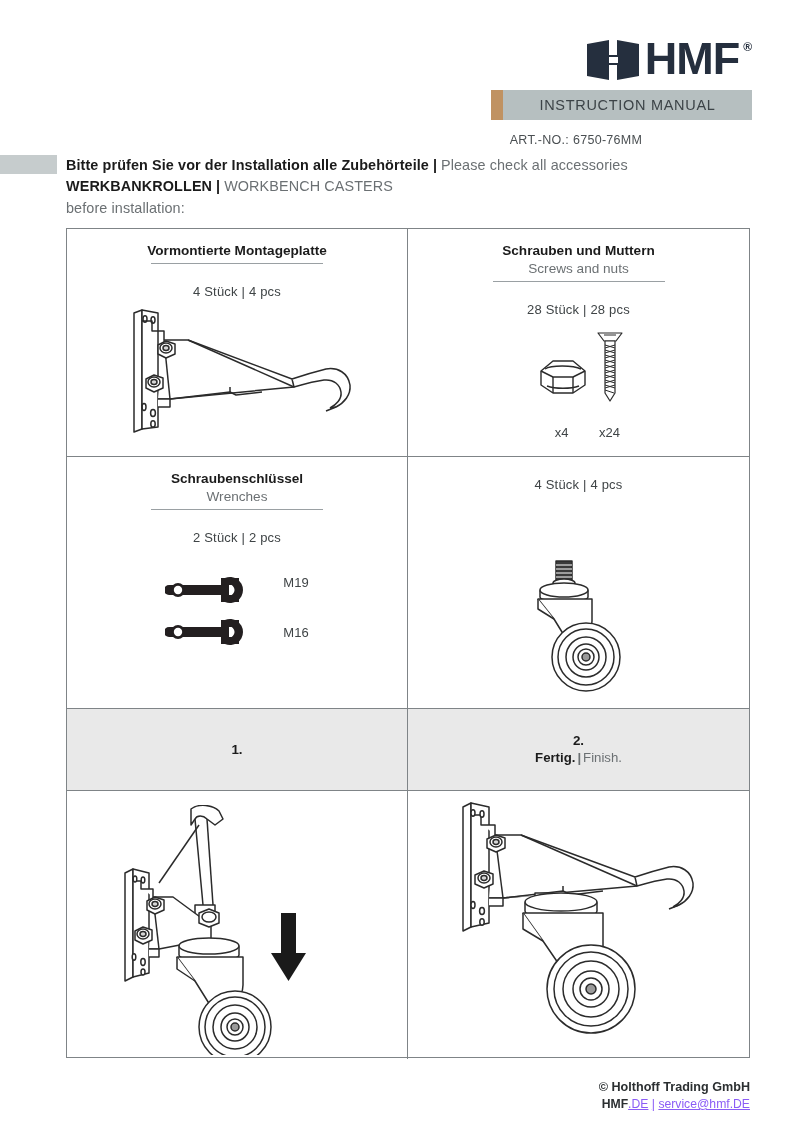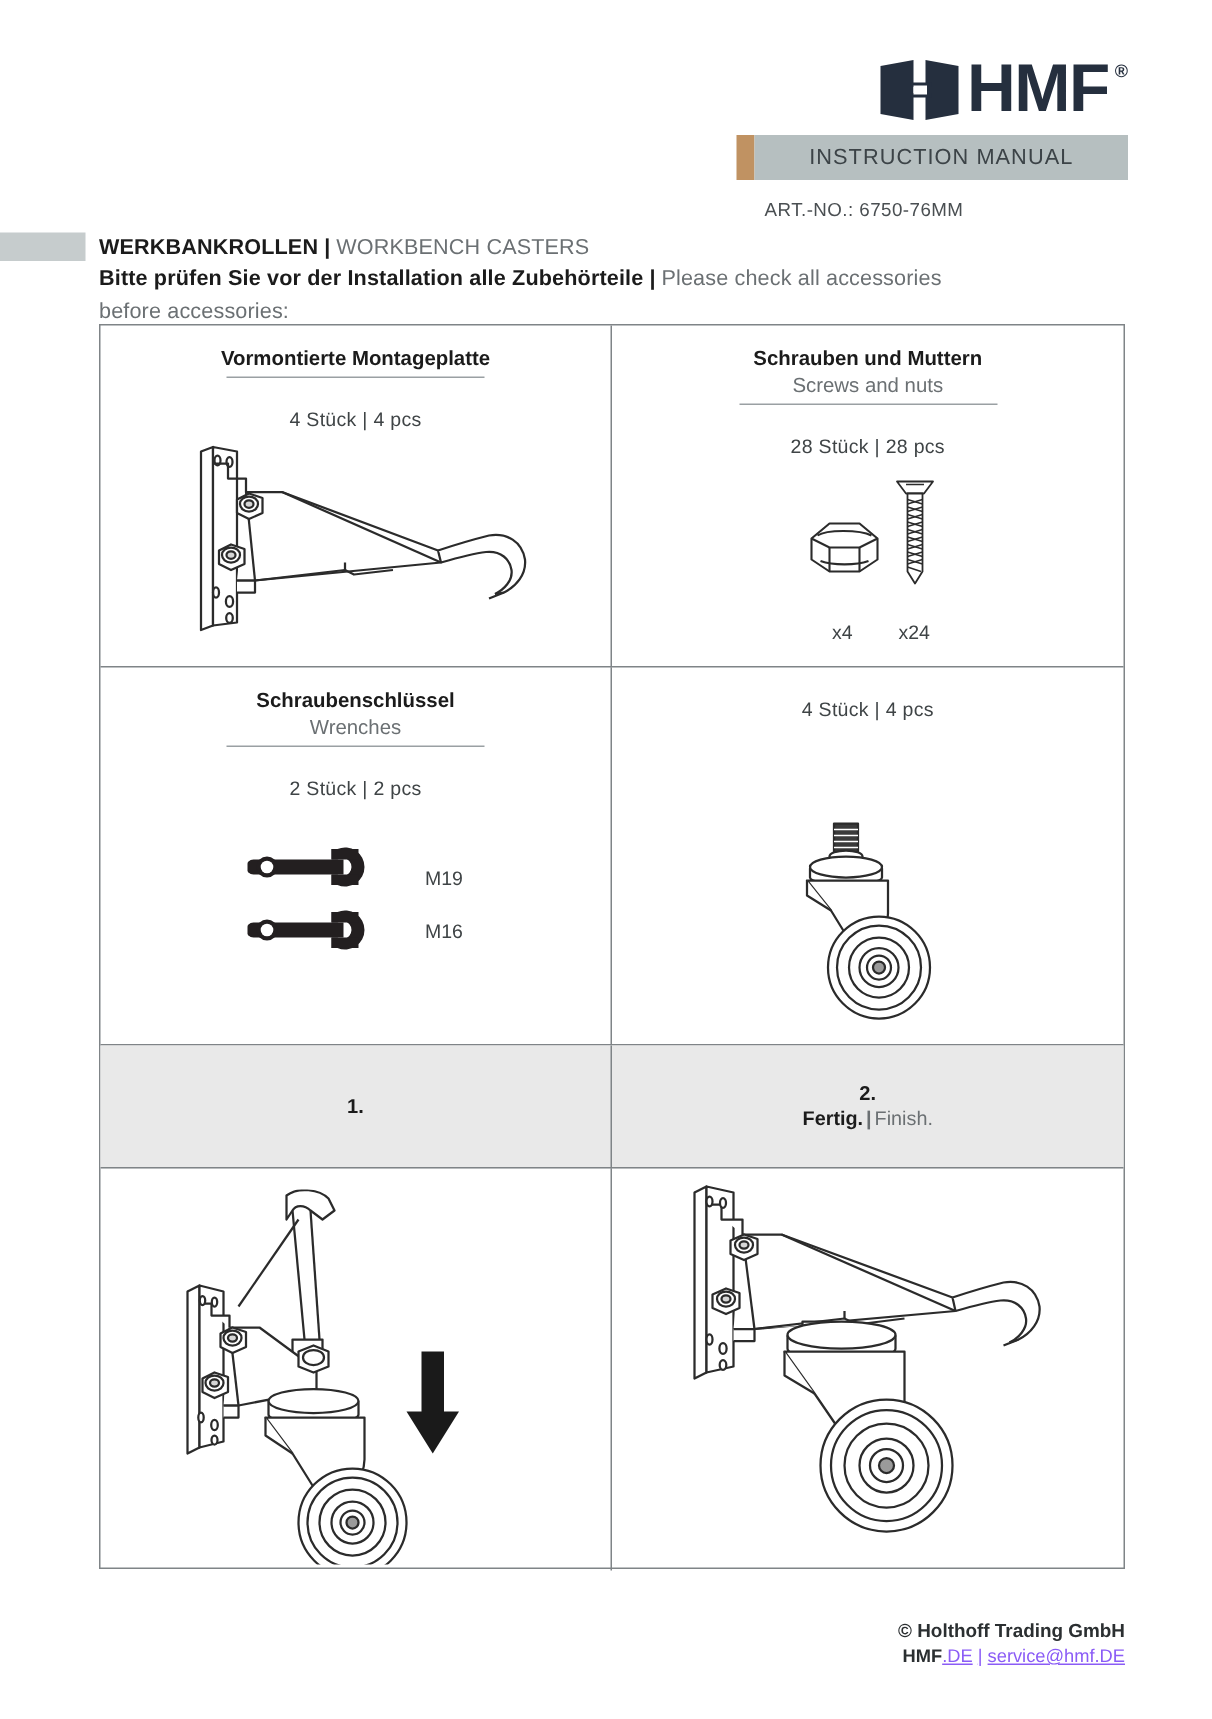--- a/index.html
+++ b/index.html
@@ -49,21 +49,21 @@
   }
   .titles { position: absolute; left: 66px; top: 155px; width: 700px; }
   .t-line { line-height: 20px; margin-bottom: 1px; }
   .t-de { font-size: 14.4px; font-weight: bold; color: #1b1b1b; letter-spacing: 0.1px; }
   .t-sep { font-size: 14.4px; font-weight: bold; color: #1b1b1b; padding: 0 4px; }
   .t-en { font-size: 14.4px; color: #6b7073; letter-spacing: 0.1px; }
   .t-line3 { line-height: 21px; }
 
   
   .grid {
-    position: absolute; left: 66px; top: 216px;
+    position: absolute; left: 66px; top: 228px;
     width: 684px; height: 830px;
     border: 1.6px solid #7f8487;
     display: grid;
     grid-template-columns: 1fr 1fr;
     grid-template-rows: 228px 252px 82px 268px;
   }
   .cell {
     position: relative;
     border-right: 1.6px solid #7f8487;
     border-bottom: 1.6px solid #7f8487;
@@ -136,27 +136,27 @@
     <div class="banner-body">
       <span class="banner-text">INSTRUCTION MANUAL</span>
     </div>
   </div>
 
   <div class="artno">ART.-NO.: 6750-76MM</div>
 
   <div class="title-tab"></div>
   <div class="titles">
     <div class="t-line">
+      <span class="t-de">Bitte prüfen Sie vor der Installation alle Zubehörteile</span><span class="t-sep">|</span><span class="t-en">Please check all accessories</span>
+    </div>
+    <div class="t-line">
       <span class="t-de">WERKBANKROLLEN</span><span class="t-sep">|</span><span class="t-en">WORKBENCH CASTERS</span>
     </div>
-    <div class="t-line">
-      <span class="t-de">Bitte prüfen Sie vor der Installation alle Zubehörteile</span><span class="t-sep">|</span><span class="t-en">Please check all accessories</span>
-    </div>
     <div class="t-line t-line3">
-      <span class="t-en">before accessories:</span>
+      <span class="t-en">before installation:</span>
     </div>
   </div>
 
   <div class="grid">
 
     <div class="cell">
       <div class="cap">
         <div class="cap-de">Vormontierte Montageplatte</div>
         <div class="cap-rule"></div>
       </div>
@@ -245,21 +245,21 @@
     <div class="cell">
       <div class="cap">
         <div class="cap-de">Schraubenschlüssel</div>
         <div class="cap-en">Wrenches</div>
         <div class="cap-rule"></div>
       </div>
       <div class="qty">2 Stück  |  2 pcs</div>
       <div class="art" style="top:118px;">
         <div>
 
-          <div style="display:flex; align-items:flex-end; gap:16px; margin-bottom:12px;">
+          <div style="display:flex; align-items:flex-start; gap:16px; margin-bottom:12px;">
             <svg width="102" height="30" viewBox="0 0 102 30">
               <g fill="#231f20">
                 <path d="M4 10 h60 v10 H4 a5 5 0 0 1 0 -10 Z"></path>
                 <circle cx="13" cy="15" r="7"></circle>
                 <path d="M60 3 a13 13 0 1 1 0 24 h-4 v-7 h4 a6 6 0 1 0 0 -10 h-4 V3 Z"></path>
                 <path d="M56 3 h18 v7 h-18 Z"></path>
                 <path d="M56 20 h18 v7 h-18 Z"></path>
               </g>
               <circle cx="13" cy="15" r="4.2" fill="#fff"></circle>
             </svg>

